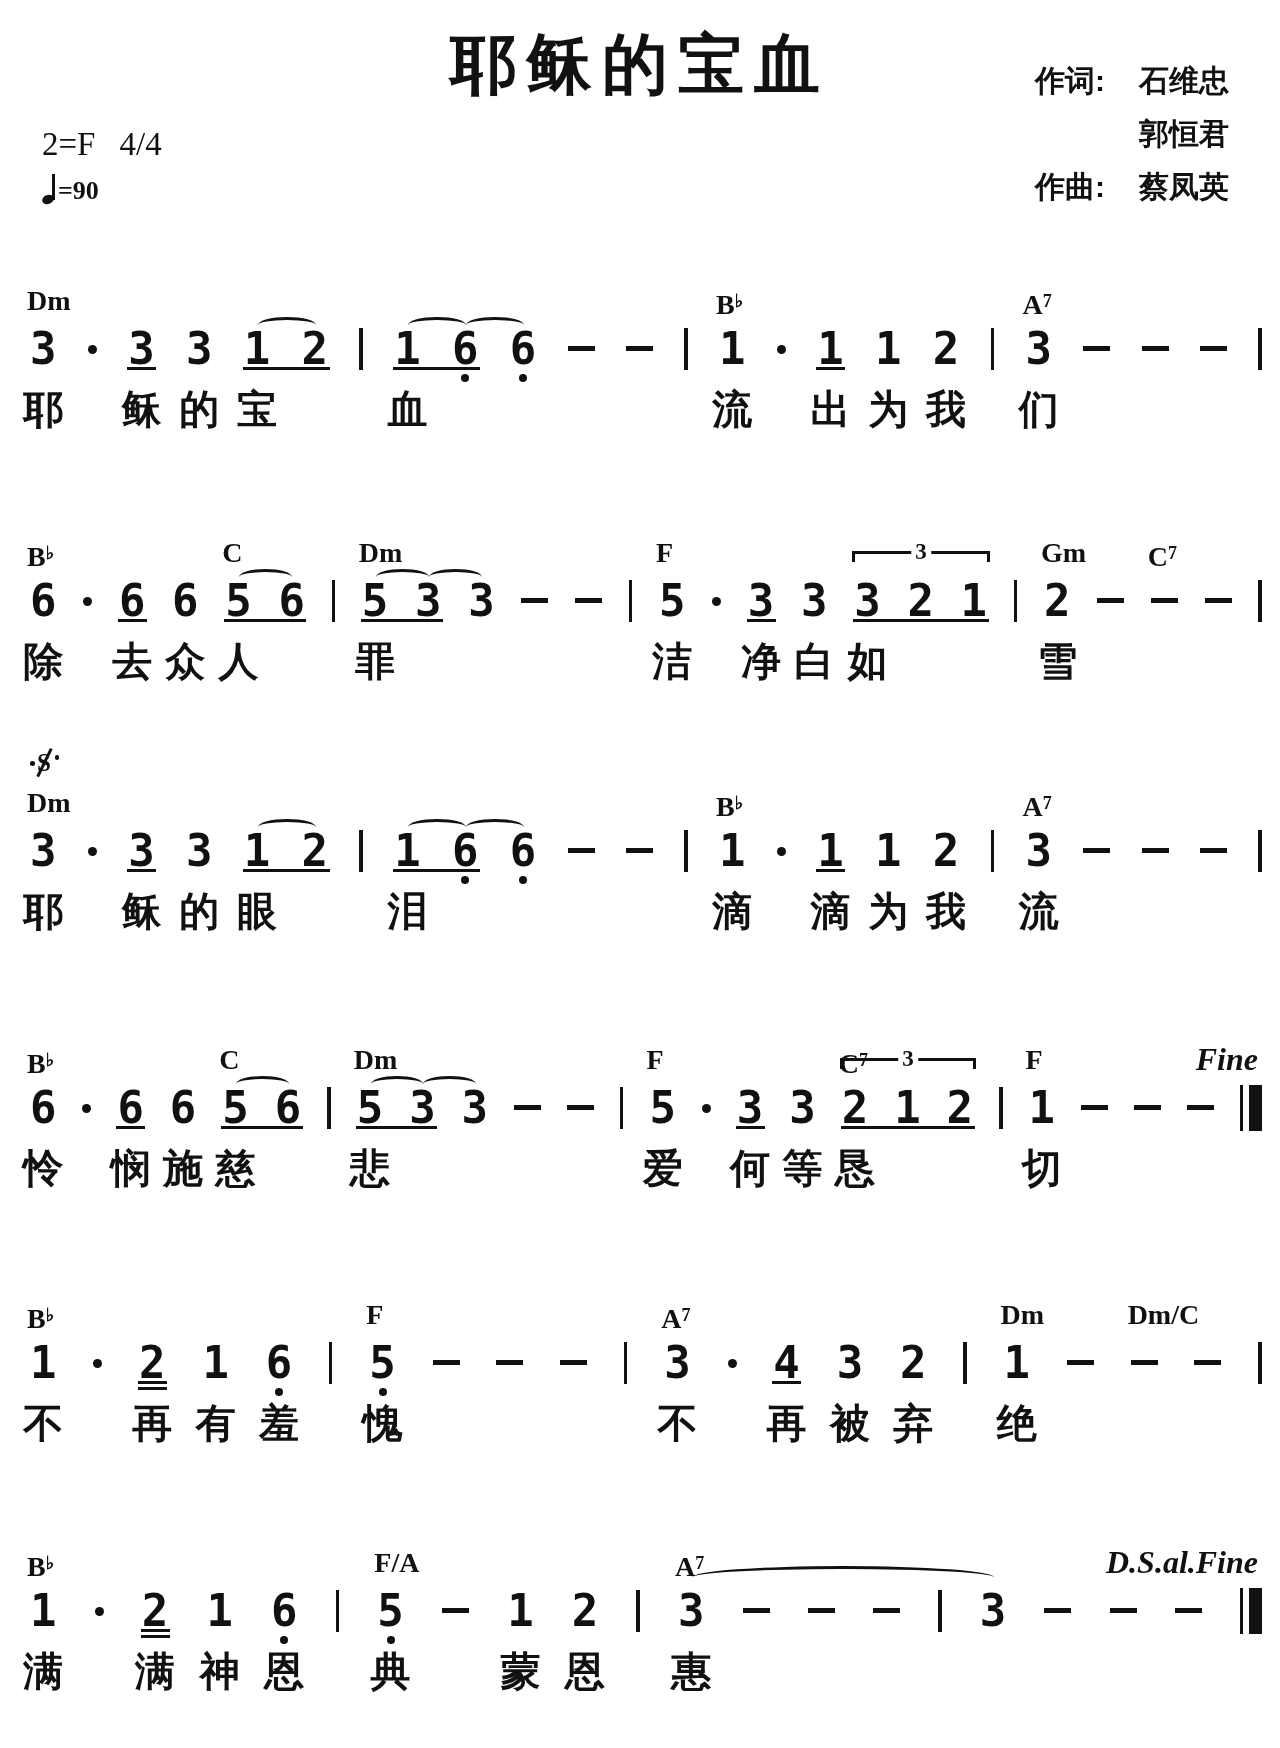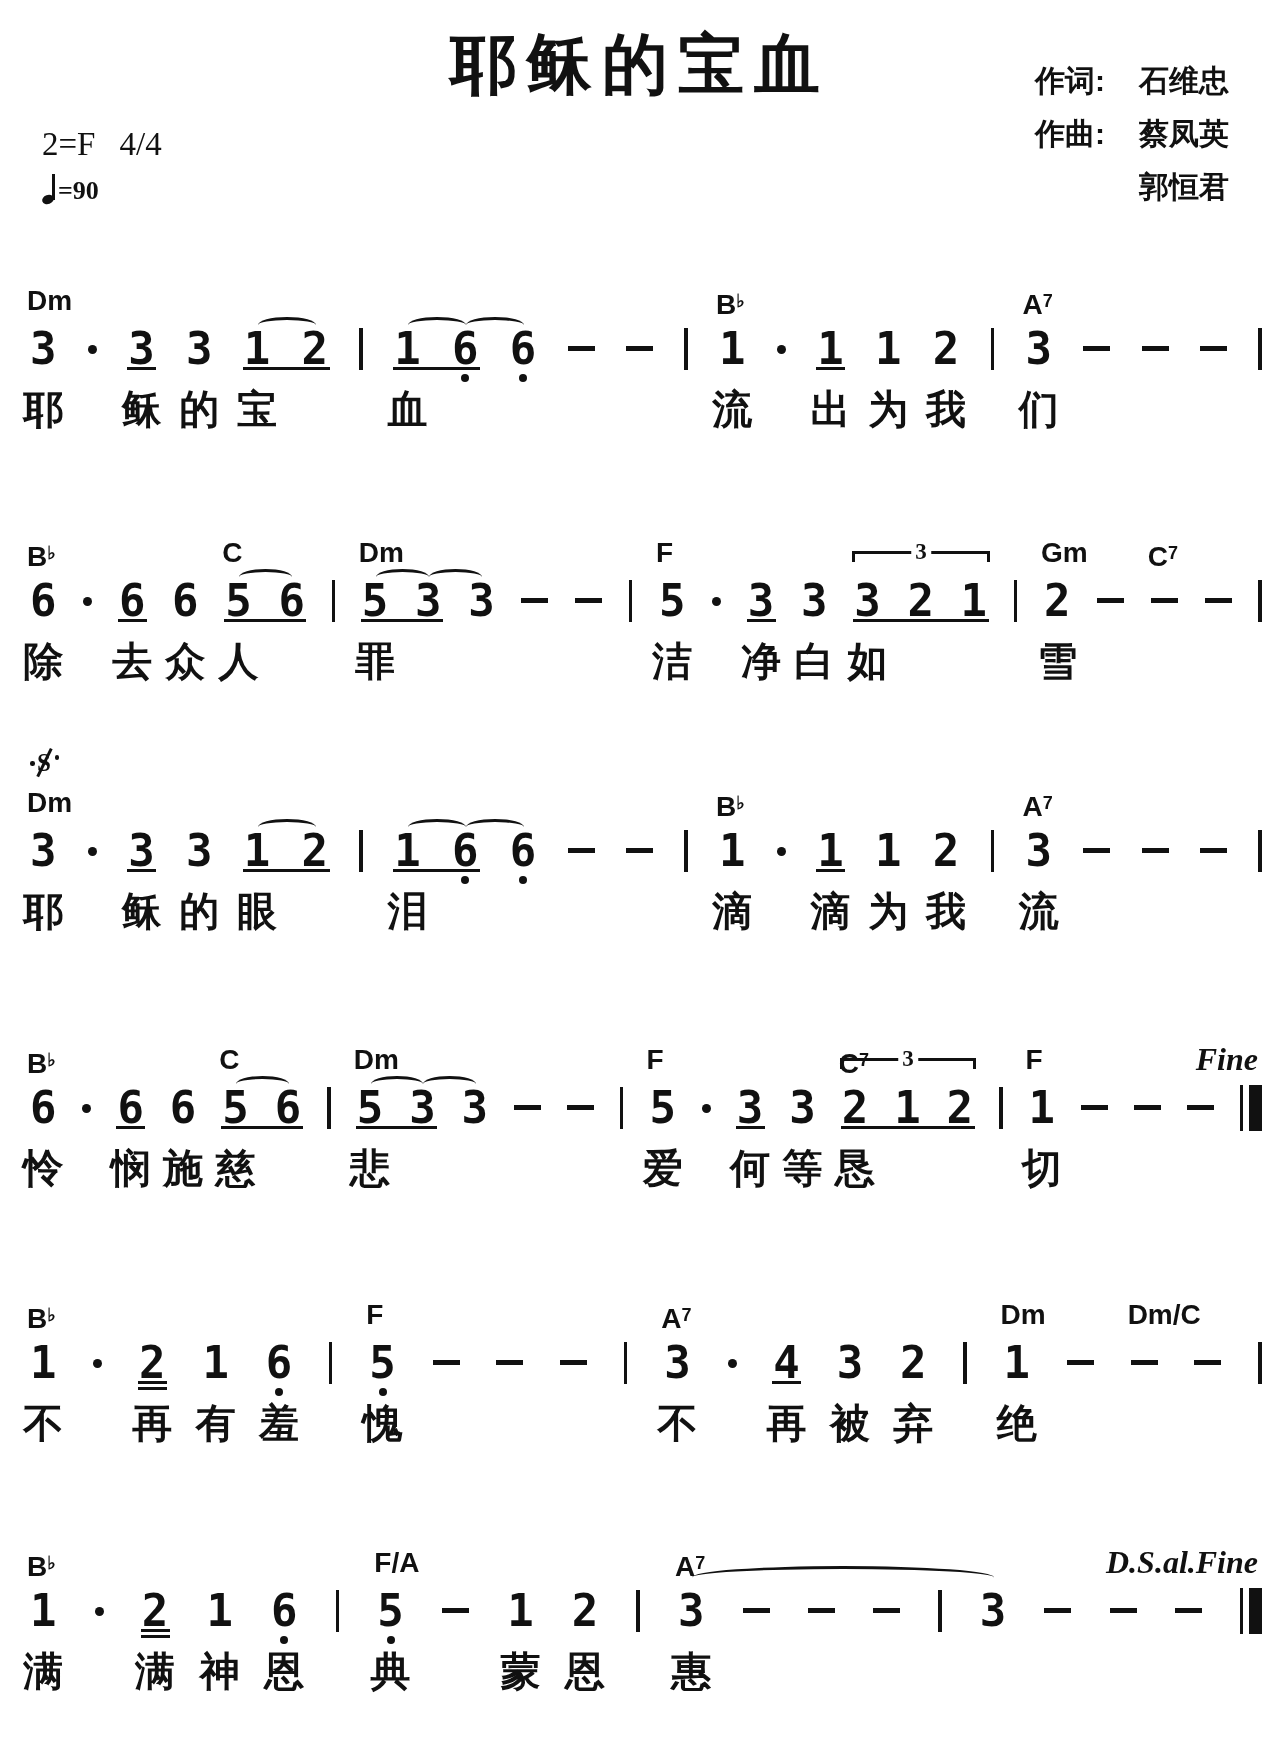--- a/index.html
+++ b/index.html
@@ -28,21 +28,21 @@
   .noterow{position:relative;height:46px;display:flex;justify-content:space-between;}
   .tok{position:relative;height:46px;display:inline-block;}
   .digit{display:block;font-family:"DejaVu Sans Mono","Liberation Mono",monospace;
          font-weight:700;font-size:44px;line-height:46px;}
   .rdot{display:block;width:9px;height:9px;border-radius:50%;background:#111;margin-top:19px;}
   .dash{display:block;width:27px;height:5px;background:#111;margin-top:20px;}
   .barline{display:block;width:3.5px;height:42px;background:#111;margin-top:2px;}
   .endbar{display:block;position:relative;width:22px;height:46px;}
   .endbar::before{content:"";position:absolute;left:0;top:0;width:3.5px;height:46px;background:#111;}
   .endbar::after{content:"";position:absolute;left:9px;top:0;width:13px;height:46px;background:#111;}
-  .chord{position:absolute;left:-3px;top:-40px;font-family:Liberation Sans, sans-serif;
+  .chord{position:absolute;left:-3px;top:-40px;font-family:Liberation Serif, serif;
          font-weight:700;font-size:28px;line-height:30px;white-space:nowrap;}
   .chord sup{font-size:18px;vertical-align:7px;}
   .lyric{position:absolute;top:62px;left:50%;transform:translateX(-50%);
          font-size:40px;line-height:42px;font-weight:600;white-space:nowrap;}
   .lowdot{position:absolute;top:48px;left:50%;transform:translateX(-50%);
           width:8px;height:8px;border-radius:50%;background:#111;}
   .beam{position:absolute;top:41px;height:3px;background:#111;}
   .beam2{top:47px;}
   .slur{position:absolute;top:-9px;height:13px;border-top:3px solid #111;
         border-radius:100% 100% 0 0;}
@@ -71,26 +71,26 @@
 
 <div class="page">
   <div class="title">耶稣的宝血</div>
 
   <div class="credits">
     <div class="crow">
       <span class="cl">作词:</span>
       <span class="cn">石维忠</span>
     </div>
     <div class="crow">
+      <span class="cl"></span>
+      <span class="cn">郭恒君</span>
+    </div>
+    <div class="crow">
       <span class="cl">作曲:</span>
       <span class="cn">蔡凤英</span>
-    </div>
-    <div class="crow">
-      <span class="cl"></span>
-      <span class="cn">郭恒君</span>
     </div>
   </div>
 
   <div class="keytime">
     <span>2=F</span><span class="ts">4/4</span>
   </div>
 
   <div class="tempo">
     <span class="qnote"></span><span>=90</span>
   </div>

